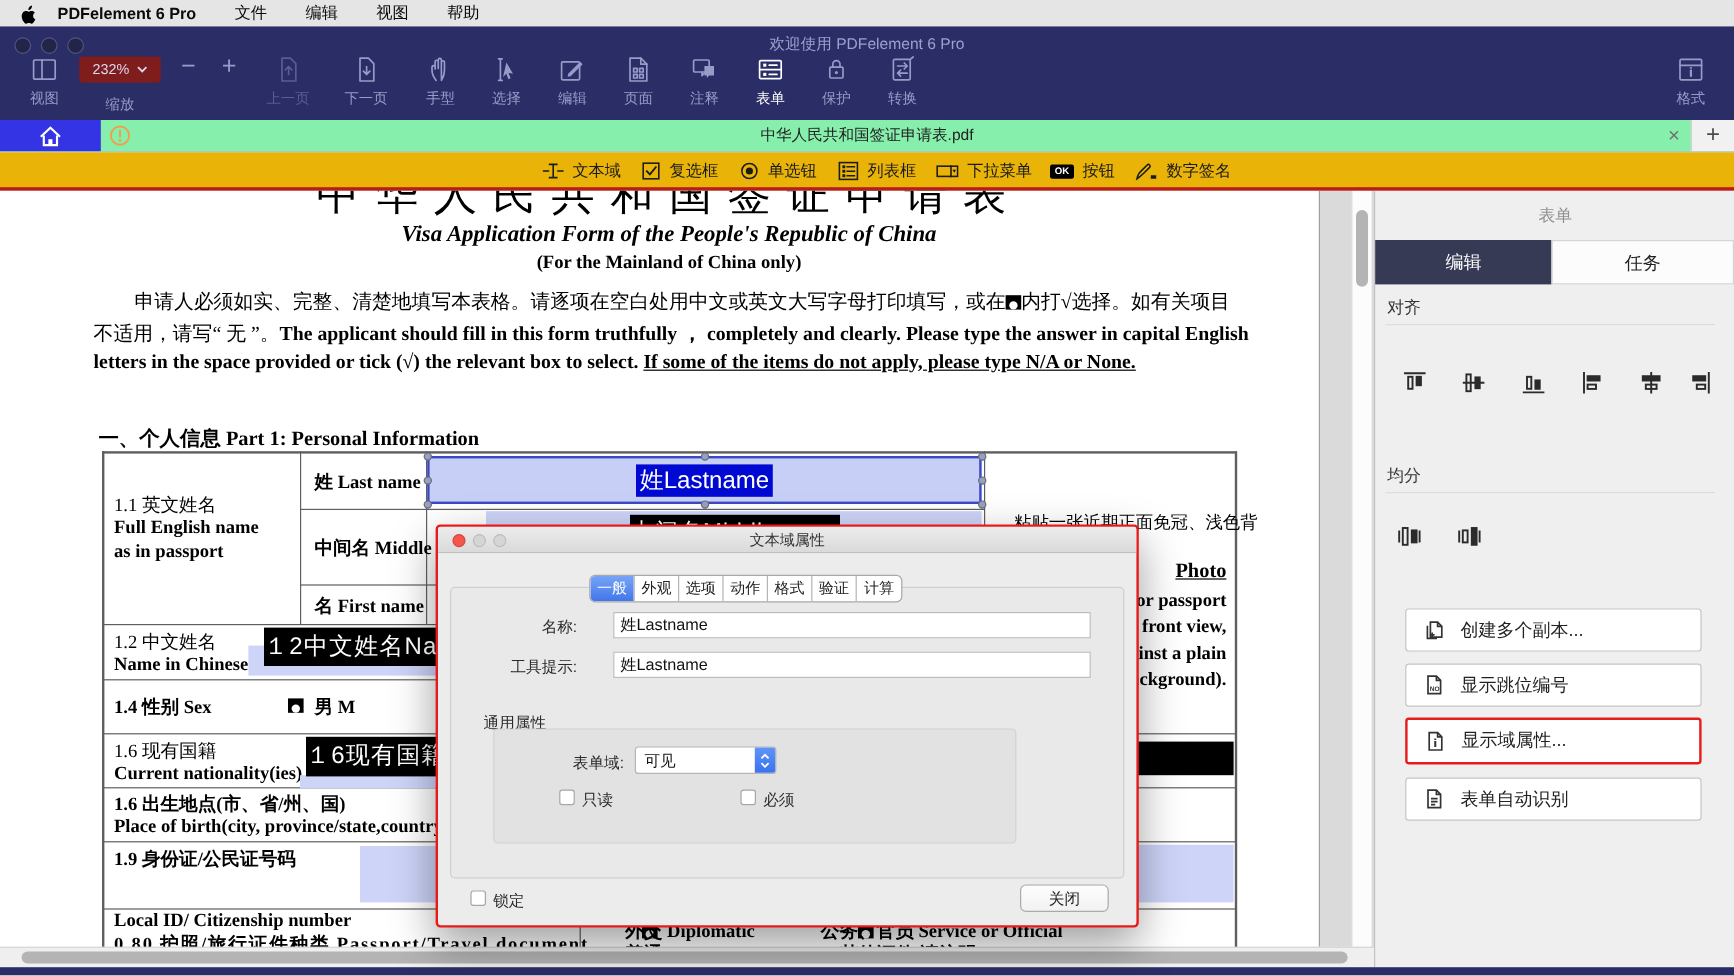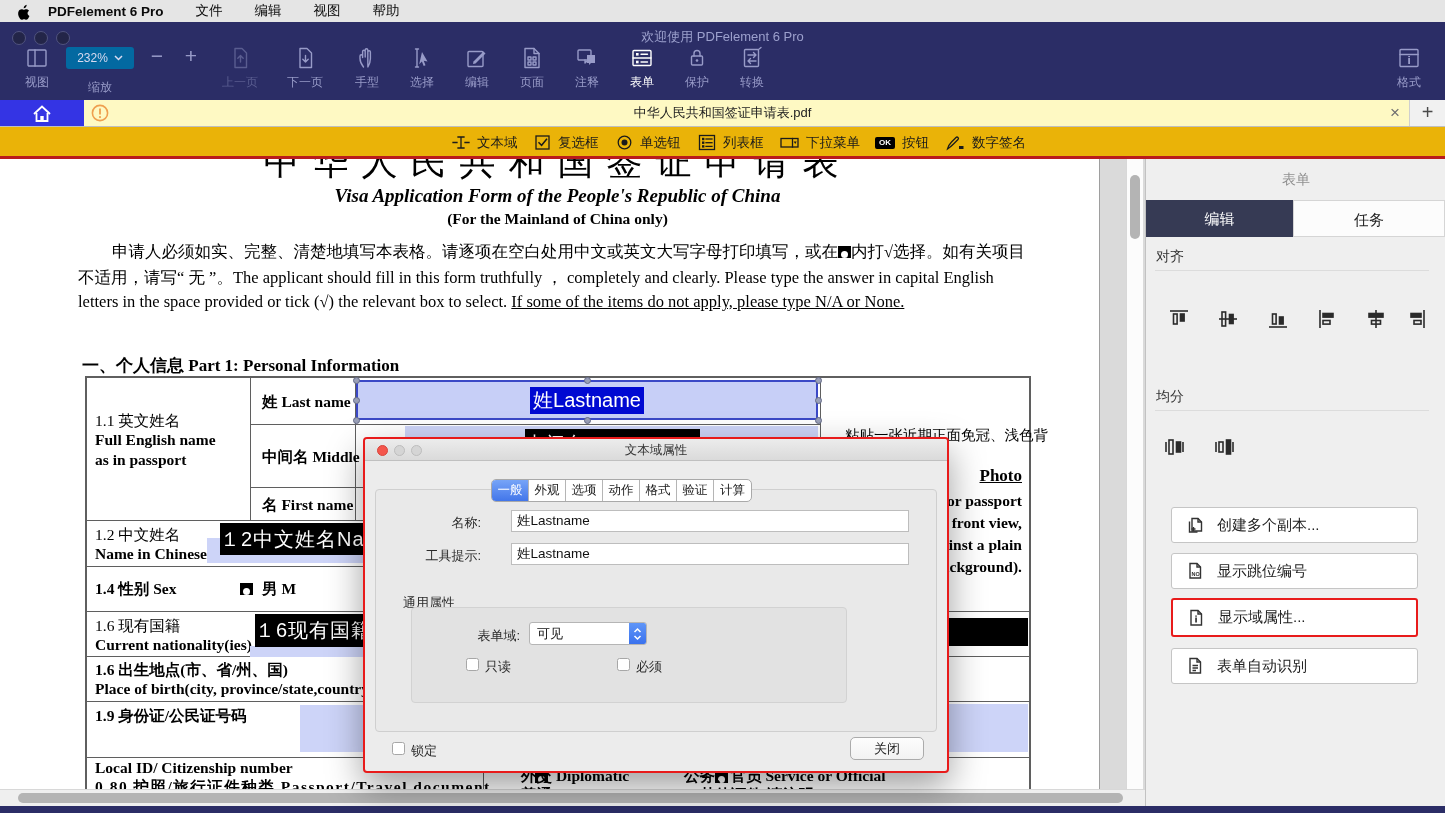--- a/index.html
+++ b/index.html
@@ -17,47 +17,47 @@
 
   
   .toolbar{left:0;top:22px;width:1445px;height:78px;background:#2b2d66}
   .lights{left:12px;top:9px;display:flex;gap:8px}
   .light{width:12px;height:12px;border-radius:50%;background:#232548;border:1px solid #50537f}
   .wtitle{left:0;top:6px;width:100%;text-align:center;font-size:13px;color:#9ca0cd}
   .tbtn{top:23px;width:58px;text-align:center;font-size:12px;color:#989bc8}
   .tbtn svg{margin:0 auto 3px;stroke:currentColor;fill:none;stroke-width:1.4px;stroke-linecap:round;stroke-linejoin:round}
   .tbtn.active{color:#fff}
   .tbtn.disabled{color:#5a5d90}
-  .zoombox{left:66px;top:25px;width:68px;height:22px;background:#0369a1;border-radius:3px;color:#d8daf0;font-size:12px;display:flex;align-items:center;justify-content:center;gap:6px}
+  .zoombox{left:66px;top:25px;width:68px;height:22px;background:#7f1d1d;border-radius:3px;color:#d8daf0;font-size:12px;display:flex;align-items:center;justify-content:center;gap:6px}
   .zoomlabel{left:66px;top:57px;width:68px;text-align:center;font-size:12px;color:#989bc8}
   .zminus{left:144px;top:22px;width:26px;text-align:center;font-size:21px;color:#989bc8}
   .zplus{left:178px;top:22px;width:26px;text-align:center;font-size:21px;color:#989bc8}
 
   
-  .tabbar{left:0;top:100px;width:1445px;height:27px;background:#fef9c3;border-bottom:1px solid #bfbfbf;box-sizing:border-box}
+  .tabbar{left:0;top:100px;width:1445px;height:27px;background:#86efac;border-bottom:1px solid #bfbfbf;box-sizing:border-box}
   .hometab{left:0;top:0;width:84px;height:26px;background:#3434e4;display:flex;align-items:center;justify-content:center}
   .warnicon{left:90px;top:3px}
   .filename{left:0;top:0;width:1445px;line-height:26px;text-align:center;font-size:13px;color:#222}
   .tabclose{left:1382px;top:0;width:26px;line-height:26px;text-align:center;font-size:17px;color:#707070}
   .newtab{left:1409px;top:0;width:36px;height:26px;background:#f1f1f1;border-left:1px solid #cfcfcf;text-align:center;line-height:25px;font-size:20px;color:#4a4a4a;box-sizing:border-box}
 
   
   .formbar{left:0;top:127px;width:1445px;height:32px;background:#eab308;border-bottom:3px solid #b91c1c;box-sizing:border-box}
   .ftool{top:0;height:31px;display:flex;align-items:center;gap:7px;font-size:13.5px;color:#1b1b1b}
   .ftool svg{stroke:#1b1b1b;fill:none;stroke-width:1.3px;stroke-linecap:square}
   .okbadge{display:inline-block;background:#000;color:#fff;font-size:8px;font-weight:700;border-radius:2px;padding:2px 4px;line-height:1}
 
   
   .docarea{left:0;top:159px;width:1145px;height:647px;background:#dadada;overflow:hidden}
   .page{left:0;top:0;width:1100px;height:630px;background:#fff;border-right:1px solid #9e9e9e;box-sizing:border-box}
   .doc-title{top:-21px;left:85px;width:945px;text-align:center;font-size:36px;letter-spacing:13px;color:#000}
   .doc-sub1{top:26px;left:85px;width:945px;text-align:center;font-size:19px;font-weight:700;font-style:italic}
   .doc-sub2{top:51px;left:85px;width:945px;text-align:center;font-size:15.5px;font-weight:700}
   .intro{font-size:16.5px;color:#000;white-space:nowrap}
-  .intro b{font-weight:400}
+  .intro b{font-weight:700}
   .sec-head{top:195px;left:82px;font-size:17px;font-weight:700}
   .tl{background:#5f5f5f}
   .cell-cn{font-family:"Liberation Serif",serif;font-size:15.5px;color:#000;white-space:nowrap}
   .cell-en{font-family:"Liberation Serif",serif;font-size:15.5px;font-weight:700;color:#000;white-space:nowrap}
   .lav{background:#cdd4f8}
   .blackbox{background:#000;color:#fff;font-size:19px;letter-spacing:1px;white-space:nowrap;overflow:hidden;font-family:"Liberation Sans",sans-serif}
   .self{background:#c7cff7;border:2px solid #3b49c6;box-sizing:border-box;display:flex;align-items:center;justify-content:center}
   .self .selstr{background:#0009d2;color:#fff;font-size:20px;padding:0 3px}
   .handle{width:7px;height:7px;border-radius:50%;background:#9aa0b8;border:1px solid #646a86;box-sizing:border-box}
   .doc-check{display:inline-block;width:13px;height:12px;background:#000;position:relative;vertical-align:-1px}

